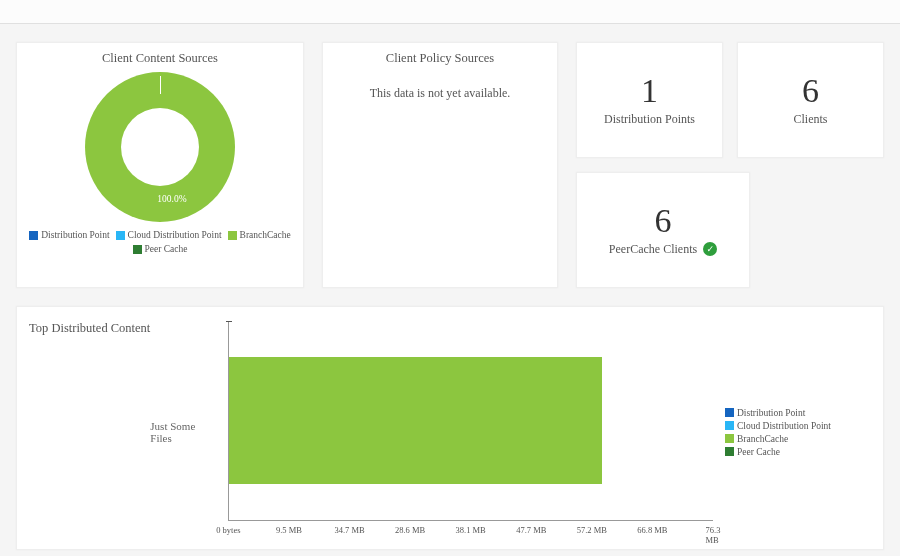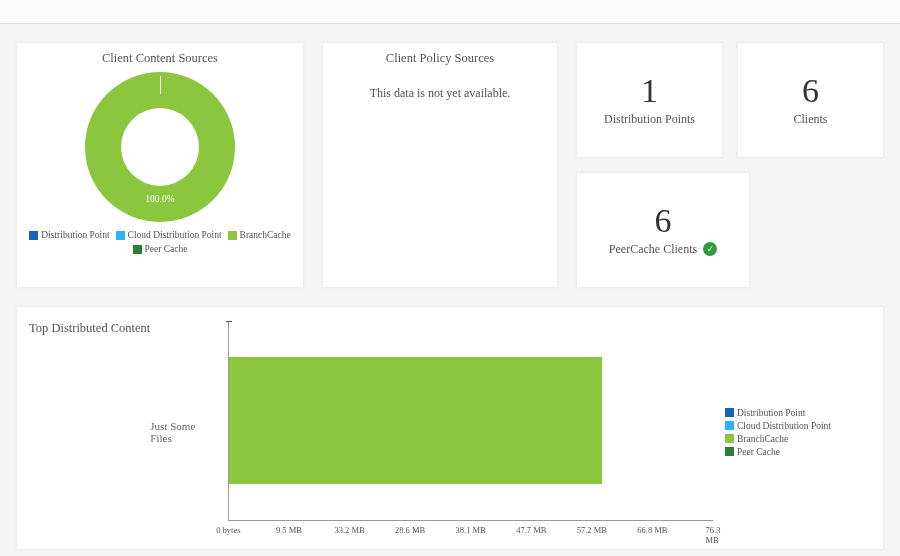--- a/index.html
+++ b/index.html
@@ -38,21 +38,21 @@
     .donut::after {
       content: "";
       position: absolute;
       top: 36px; left: 36px;
       width: 78px; height: 78px;
       background: #fff;
       border-radius: 50%;
     }
     .donut .pct {
       position: absolute;
-      bottom: 18px; left: 0; width: 100%;
+      bottom: 18px; left: 12px; width: 100%;
       text-align: center; font-size: 9.5px; color: #fff;
       z-index: 2;
     }
     .donut .tick {
       position: absolute; top: 4px; left: 50%; width: 1px; height: 18px;
       background: #fff; z-index: 1;
     }
     .donut-legend {
       display: flex; flex-wrap: wrap; justify-content: center;
       gap: 4px 6px; font-size: 9.5px; color: #555; padding: 8px 12px 10px;
@@ -164,21 +164,21 @@
     <div class="chart-area">
       <div class="y-label-col">Just Some Files</div>
       <div class="plot-col">
         <div class="plot-frame">
           <div class="axis-tick-top"></div>
           <div class="bar"></div>
         </div>
         <div class="xticks">
           <span class="xt" style="left:0%">0 bytes</span>
           <span class="xt" style="left:12.5%">9.5 MB</span>
-          <span class="xt" style="left:25%">33.2 MB</span>
+          <span class="xt" style="left:25%">34.7 MB</span>
           <span class="xt" style="left:37.5%">28.6 MB</span>
           <span class="xt" style="left:50%">38.1 MB</span>
           <span class="xt" style="left:62.5%">47.7 MB</span>
           <span class="xt" style="left:75%">57.2 MB</span>
           <span class="xt" style="left:87.5%">66.8 MB</span>
           <span class="xt" style="left:100%">76.3 MB</span>
         </div>
       </div>
       <div class="legend-col">
         <span class="lg-item">

